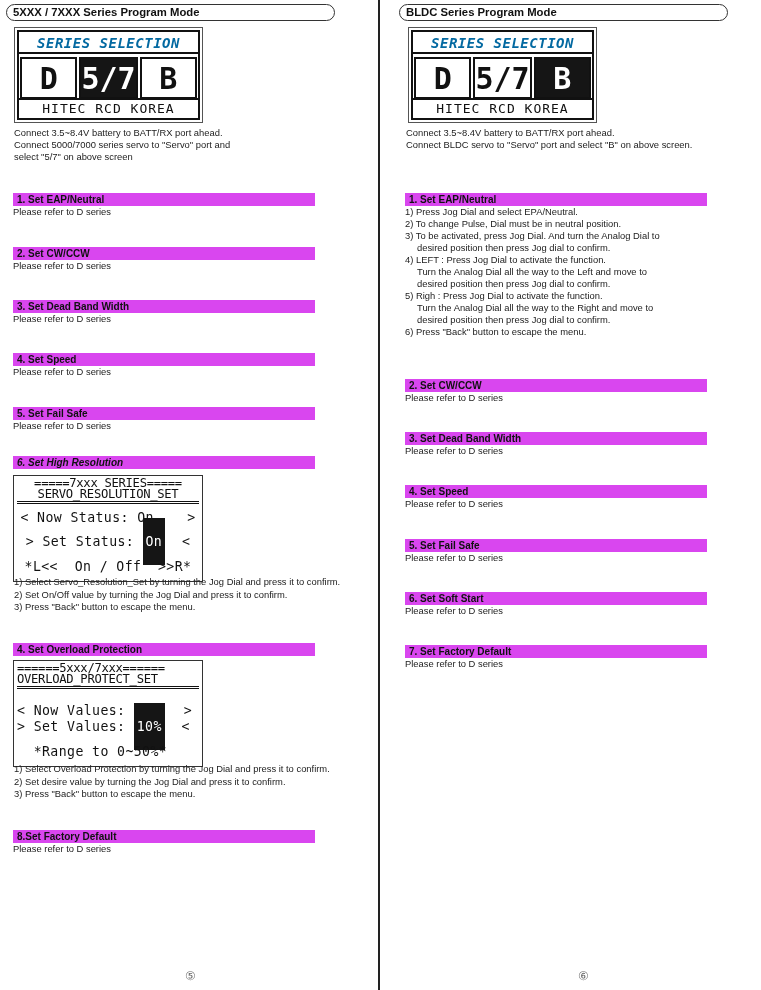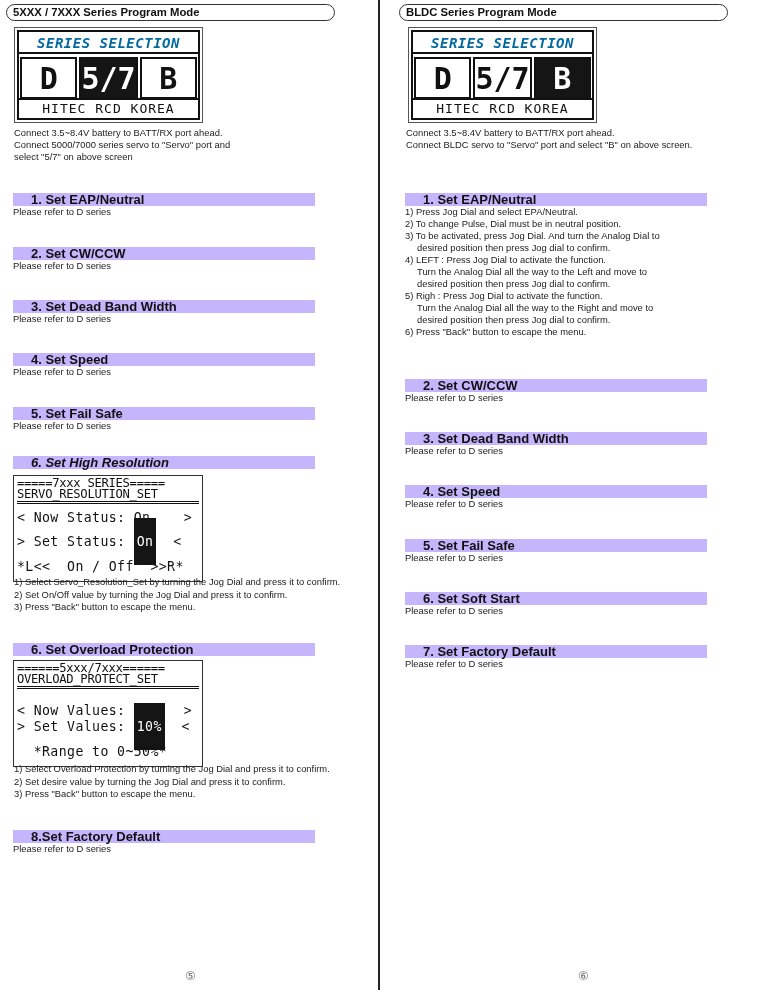--- a/index.html
+++ b/index.html
@@ -50,22 +50,22 @@
   }
 
   .intro { position: absolute; font-size: 9.4px; line-height: 12px; color: #222; }
   #col-left .intro { left: 14px; top: 127px; width: 330px; }
   #col-right .intro { left: 25px; top: 127px; width: 350px; }
 
   .sec { position: absolute; }
   #col-left .sec { left: 13px; width: 302px; }
   #col-right .sec { left: 24px; width: 302px; }
   .sec-head {
-    height: 13px; background: #c4b5fd; font-weight: bold; font-size: 13px;
-    line-height: 13px; padding-left: 18px; color: #111;
+    height: 13px; background: #d946ef; font-weight: bold; font-size: 10px;
+    line-height: 13px; padding-left: 4px; color: #111;
   }
   .sec-body { font-size: 9.4px; line-height: 12px; color: #222; white-space: nowrap; }
   .sec-body .ind { padding-left: 12px; }
 
   
   .lcd {
     position: absolute; left: 13px; width: 190px; height: 107px;
     border: 1.3px solid #333; background: #fff;
     font-family: "DejaVu Sans Mono", monospace; color: #111; overflow: hidden;
   }
@@ -122,37 +122,37 @@
     <div class="sec-body">Please refer to D series</div>
   </div>
   <div class="sec" style="top:407px;">
     <div class="sec-head">5. Set Fail Safe</div>
     <div class="sec-body">Please refer to D series</div>
   </div>
   <div class="sec" style="top:456px;font-style:italic;">
     <div class="sec-head">6. Set High Resolution</div>
   </div>
 
-  <div class="lcd" style="top:475px;">
+  <div class="lcd" style="top:475px;text-align:center;">
     <div class="l hd" style="top:1px;">=====7xxx SERIES=====</div>
     <div class="l hd" style="top:12px;">SERVO_RESOLUTION_SET</div>
     <div class="l dash" style="top:25px;"></div>
     <div class="l row" style="top:34px;">&lt; Now Status: On    &gt;</div>
     <div class="l row" style="top:58px;"><span>&gt; Set Status: </span><span class="hl">On</span><span>  &lt;</span></div>
     <div class="l row" style="top:83px;">*L&lt;&lt;  On / Off  &gt;&gt;R*</div>
   </div>
 
   <div class="steps" style="top:576px;">
     <div>1) Select Servo_Resolution_Set by turning the Jog Dial and press it to confirm.</div>
     <div>2) Set On/Off value by turning the Jog Dial and press it to confirm.</div>
     <div>3) Press "Back" button to escape the menu.</div>
   </div>
 
   <div class="sec" style="top:643px;">
-    <div class="sec-head">6. Set Overload Protection</div>
+    <div class="sec-head">4. Set Overload Protection</div>
   </div>
 
   <div class="lcd" style="top:660px;">
     <div class="l hd" style="top:1px;">======5xxx/7xxx======</div>
     <div class="l hd" style="top:12px;">OVERLOAD_PROTECT_SET</div>
     <div class="l dash" style="top:25px;"></div>
     <div class="l row" style="top:42px;">&lt; Now Values: 10%   &gt;</div>
     <div class="l row" style="top:58px;"><span>&gt; Set Values: </span><span class="hl">10%</span><span>  &lt;</span></div>
     <div class="l row" style="top:83px;">  *Range to 0~50%*</div>
   </div>

